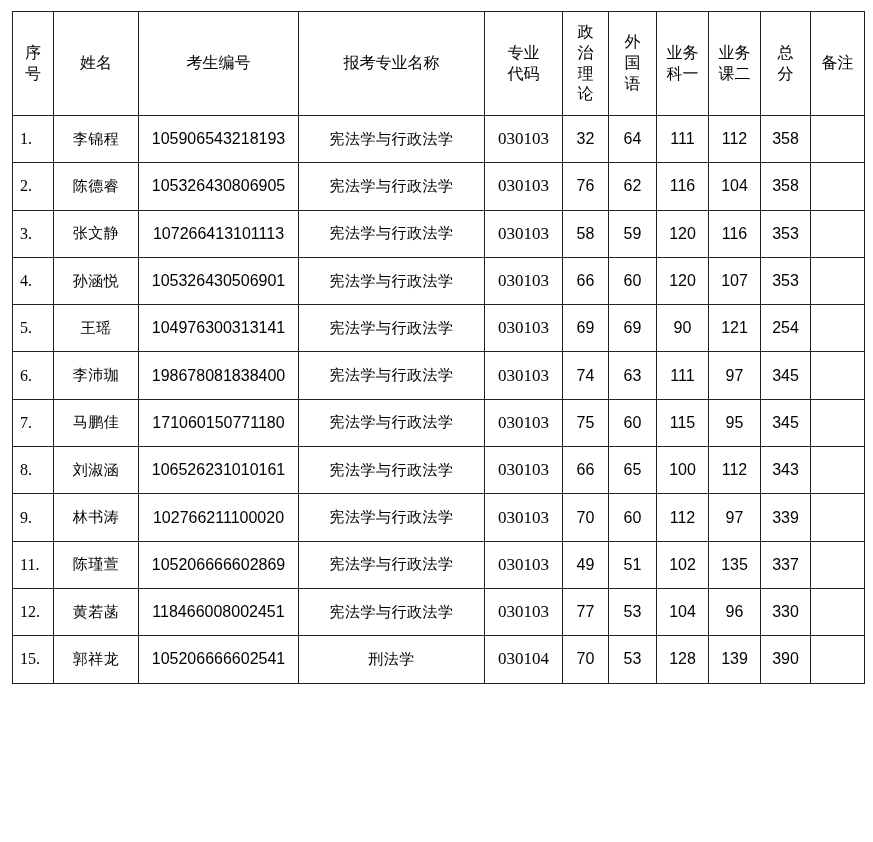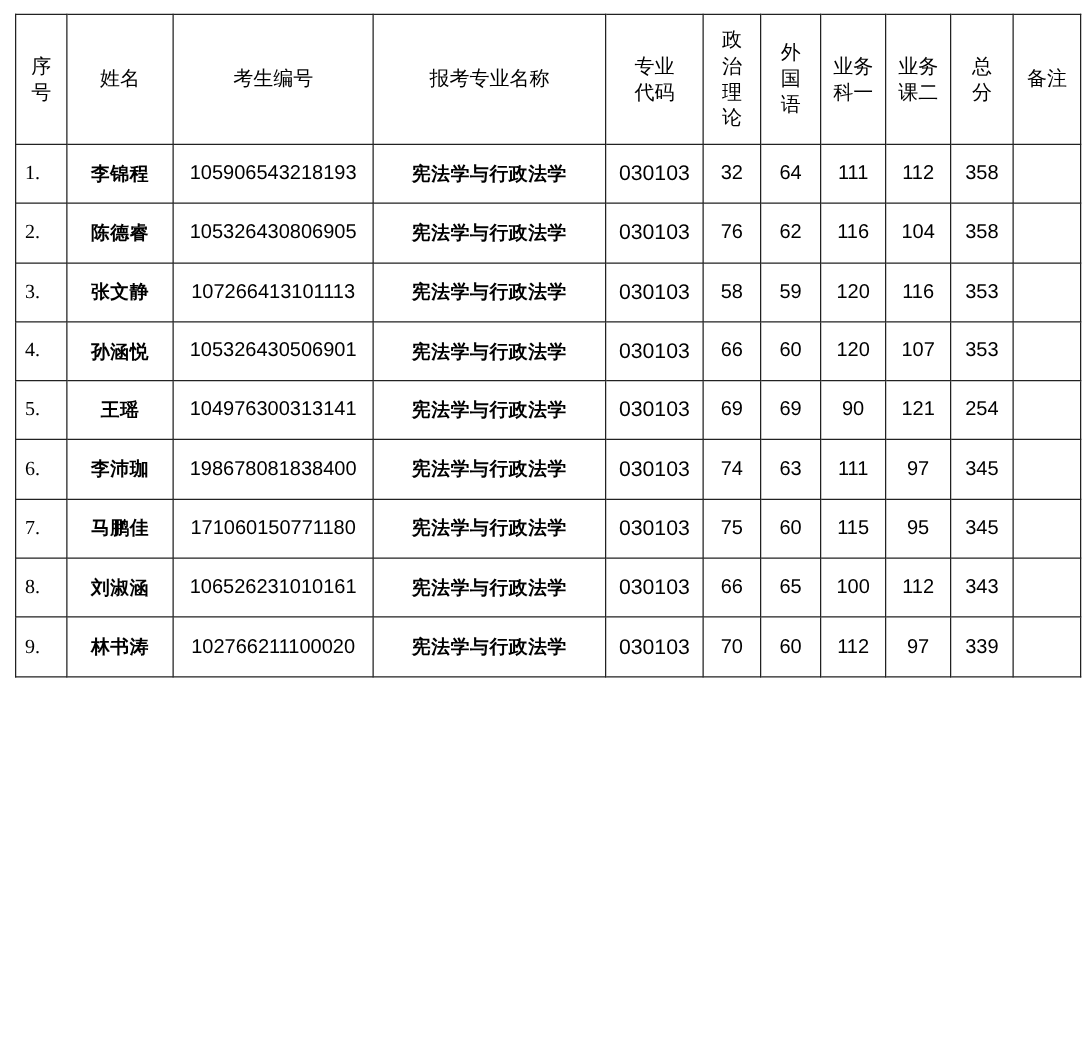--- a/index.html
+++ b/index.html
@@ -49,27 +49,26 @@
     }
     td.c-seq {
       text-align: left !important;
       padding-left: 7px !important;
       font-family: "Liberation Serif", "DejaVu Serif", serif;
     }
     td.c-name, td.c-major {
       font-family: "DejaVu Serif", "Liberation Serif", serif;
       font-size: 15px !important;
       letter-spacing: 0.5px;
-      font-weight: bold;
     }
     td.c-id, td.c-num {
       font-family: "Liberation Sans", "DejaVu Sans", sans-serif;
     }
     td.c-code {
-      font-family: Liberation Sans, sans-serif;
+      font-family: Liberation Serif, serif;
       font-size: 17px !important;
     }
   </style>
 </head>
 <body>
 
 <table class="score-table">
   <colgroup>
     <col style="width:41px">
     <col style="width:85px">
@@ -209,14 +208,53 @@
         <td class="c-id">102766211100020</td>
         <td class="c-major">宪法学与行政法学</td>
         <td class="c-code">030103</td>
         <td class="c-num">70</td>
         <td class="c-num">60</td>
         <td class="c-num">112</td>
         <td class="c-num">97</td>
         <td class="c-num">339</td>
         <td></td>
       </tr>
+    <tr>
+        <td class="c-seq">11.</td>
+        <td class="c-name">陈瑾萱</td>
+        <td class="c-id">105206666602869</td>
+        <td class="c-major">宪法学与行政法学</td>
+        <td class="c-code">030103</td>
+        <td class="c-num">49</td>
+        <td class="c-num">51</td>
+        <td class="c-num">102</td>
+        <td class="c-num">135</td>
+        <td class="c-num">337</td>
+        <td></td>
+      </tr>
+    <tr>
+        <td class="c-seq">12.</td>
+        <td class="c-name">黄若菡</td>
+        <td class="c-id">118466008002451</td>
+        <td class="c-major">宪法学与行政法学</td>
+        <td class="c-code">030103</td>
+        <td class="c-num">77</td>
+        <td class="c-num">53</td>
+        <td class="c-num">104</td>
+        <td class="c-num">96</td>
+        <td class="c-num">330</td>
+        <td></td>
+      </tr>
+    <tr>
+        <td class="c-seq">15.</td>
+        <td class="c-name">郭祥龙</td>
+        <td class="c-id">105206666602541</td>
+        <td class="c-major">刑法学</td>
+        <td class="c-code">030104</td>
+        <td class="c-num">70</td>
+        <td class="c-num">53</td>
+        <td class="c-num">128</td>
+        <td class="c-num">139</td>
+        <td class="c-num">390</td>
+        <td></td>
+      </tr>
   </tbody>
 </table>
 
 </body></html>

